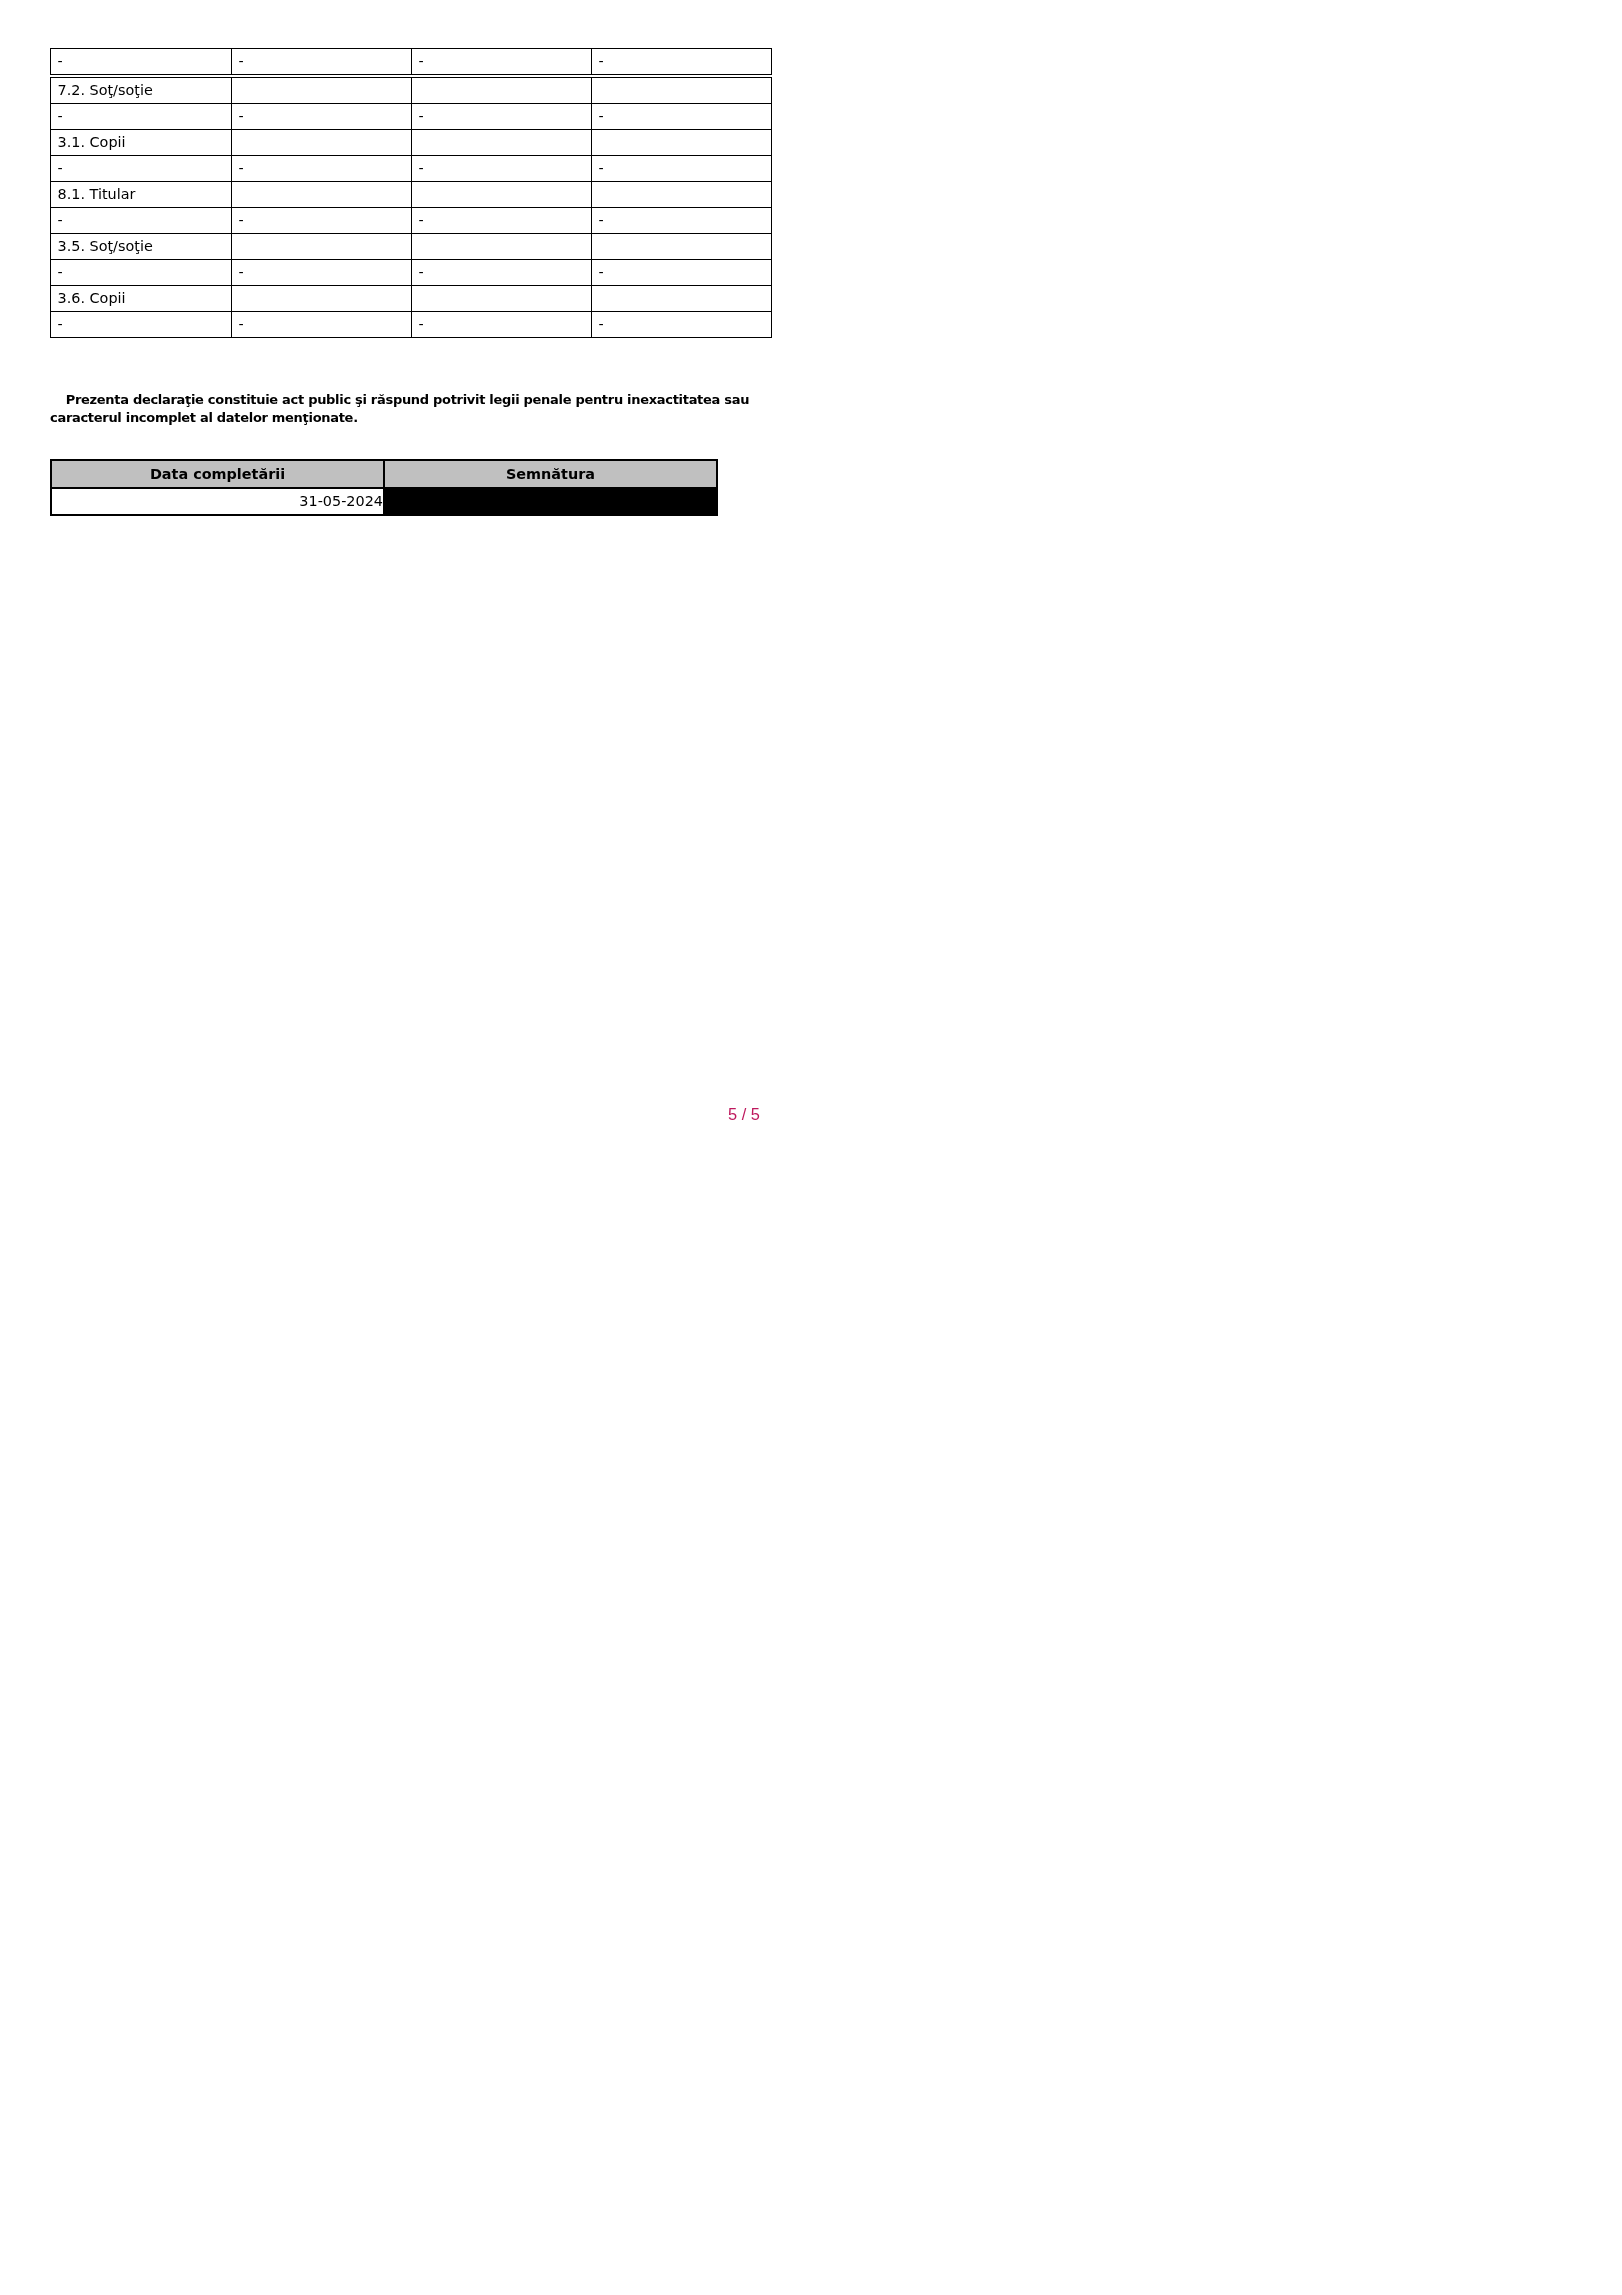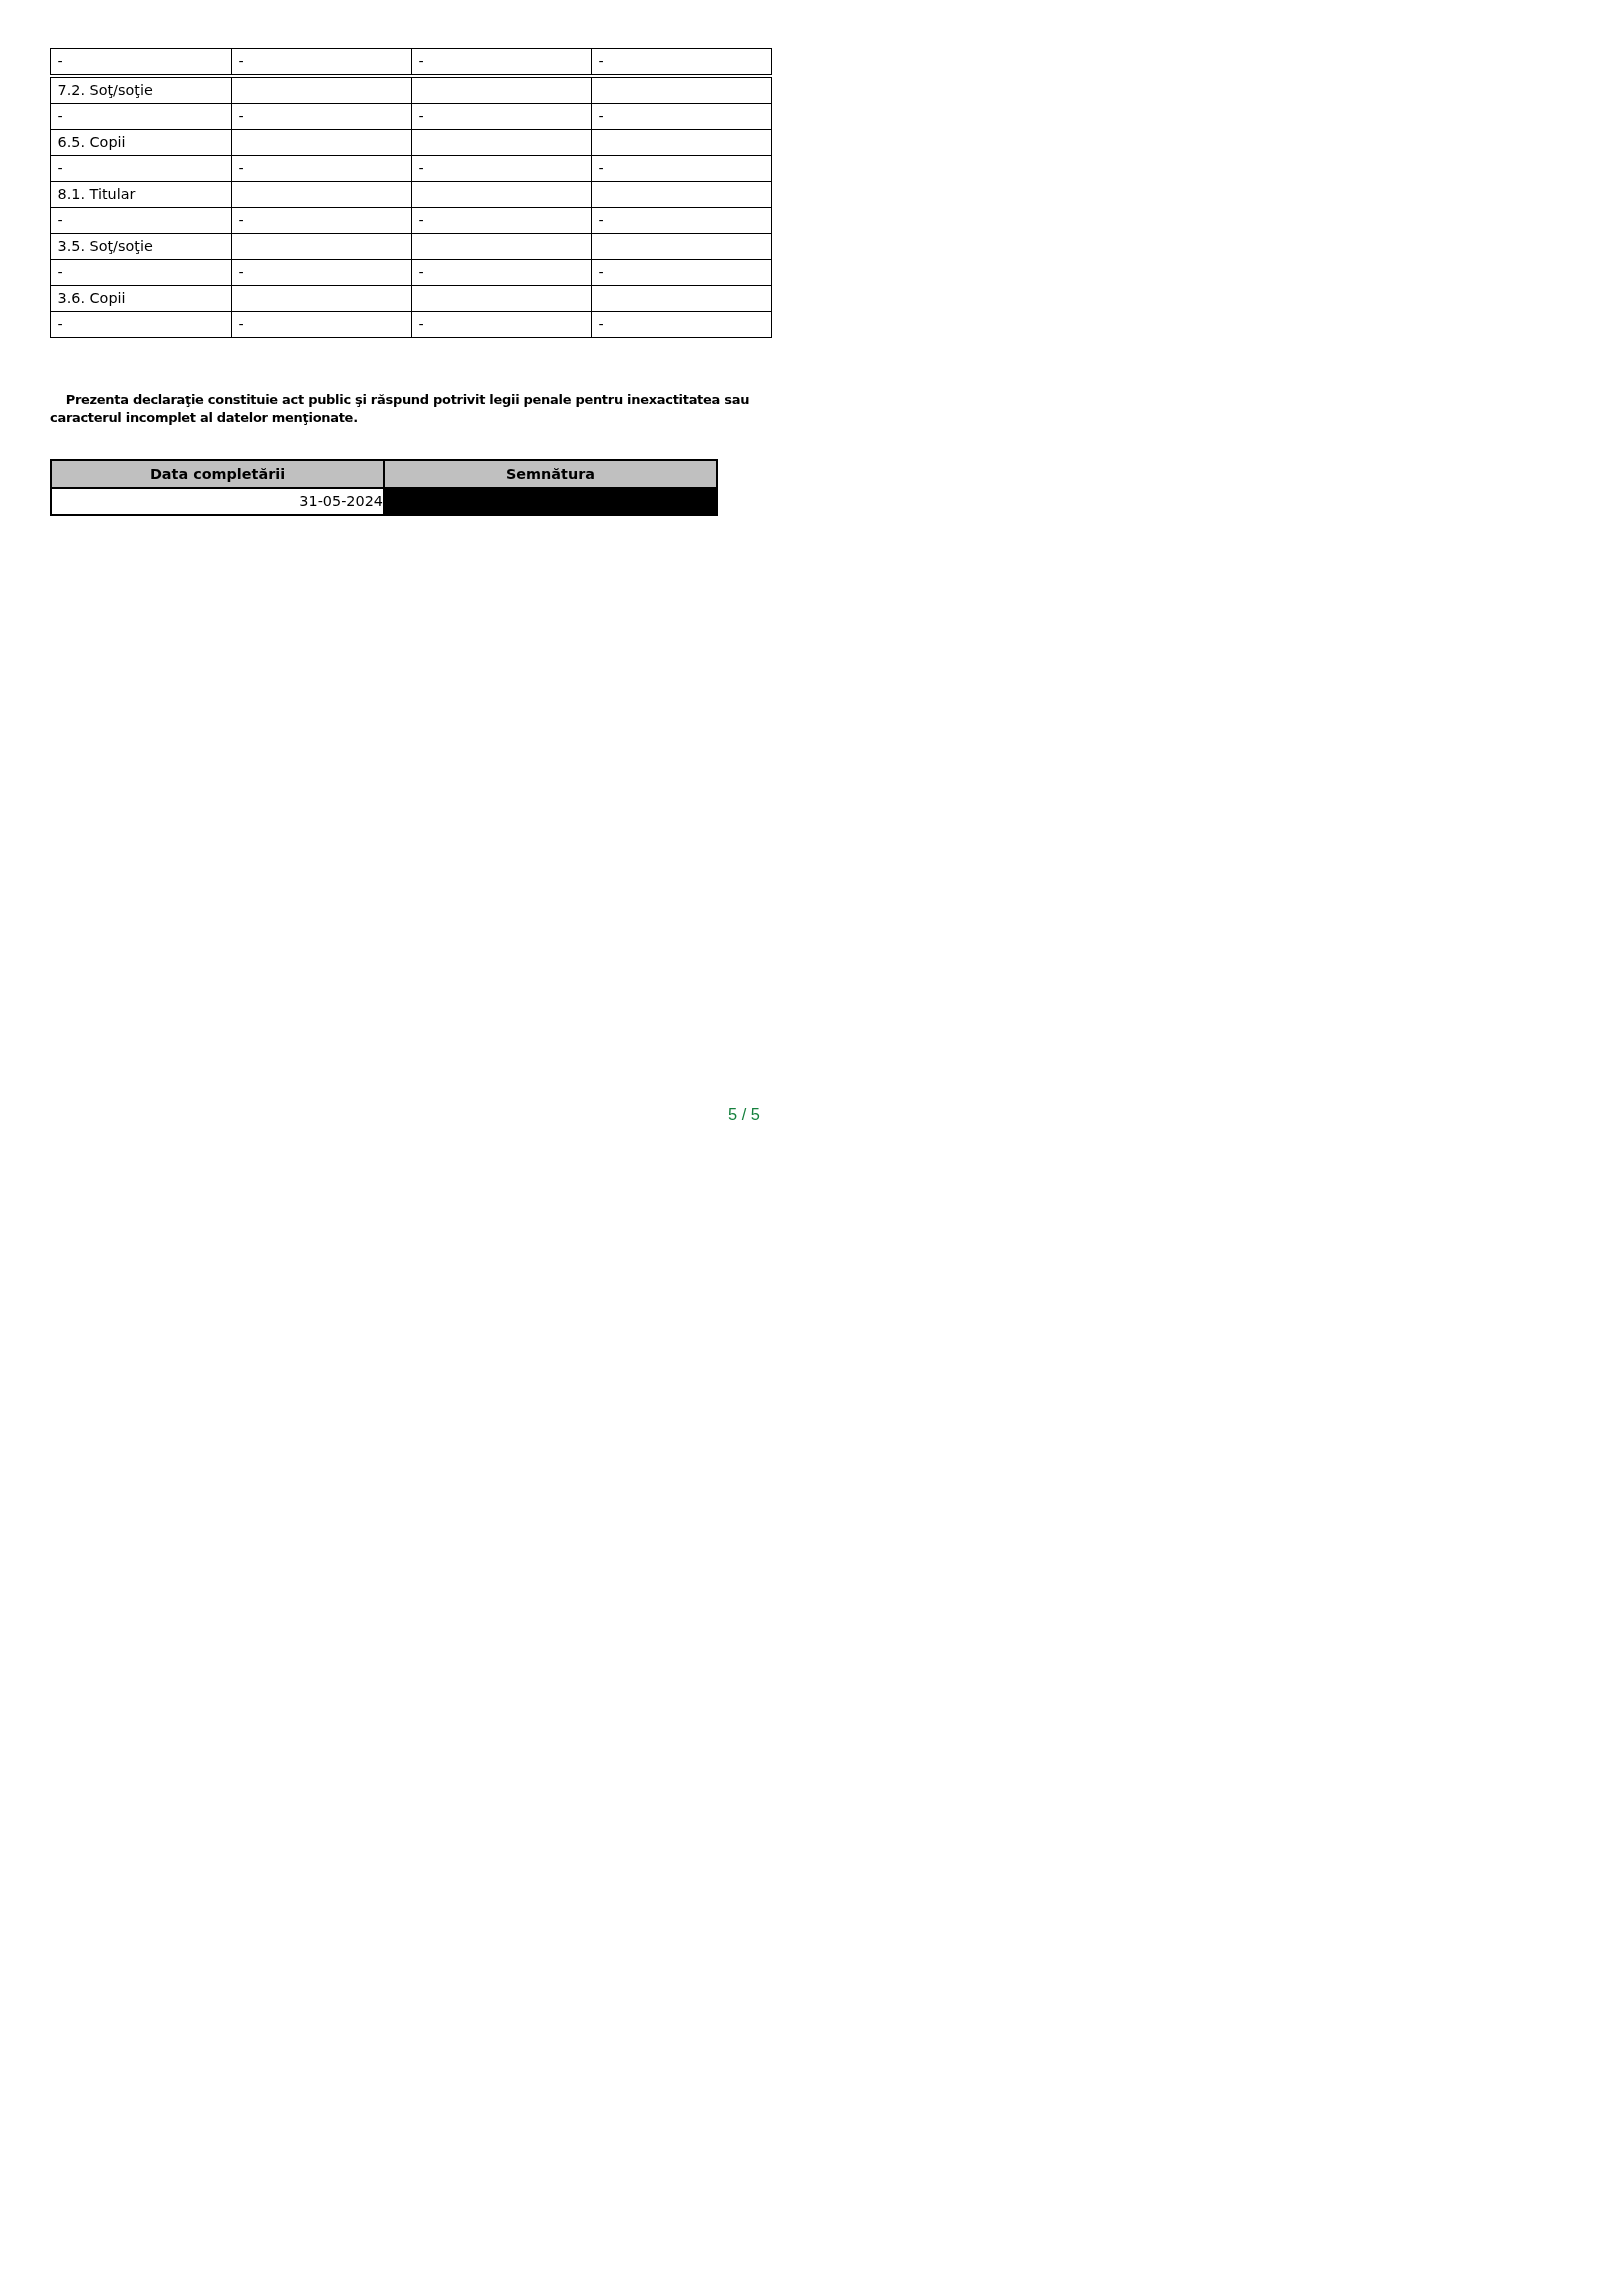--- a/index.html
+++ b/index.html
@@ -80,21 +80,21 @@
   .sigtbl td { background: #ffffff; height: 25px; text-align: right; }
   .sigtbl td.sig-black { background: #000000; }
 
   
   .pagenum {
     position: absolute;
     right: 51px;
     bottom: 23.6px;
     font-family: "Liberation Sans", sans-serif;
     font-size: 16.4px;
-    color: #15803d;
+    color: #be185d;
   }
 </style>
 </head>
 <body>
 
 <div class="page">
 
   <div class="tbl" id="tbl-cont">
       <div class="row values">
         <div class="cell">-</div>
@@ -111,21 +111,21 @@
         <div class="cell"></div>
         <div class="cell"></div>
       </div>
       <div class="row values">
         <div class="cell">-</div>
         <div class="cell">-</div>
         <div class="cell">-</div>
         <div class="cell">-</div>
       </div>
       <div class="row label">
-        <div class="cell">6.5. Copii</div>
+        <div class="cell">3.1. Copii</div>
         <div class="cell"></div>
         <div class="cell"></div>
         <div class="cell"></div>
       </div>
       <div class="row values">
         <div class="cell">-</div>
         <div class="cell">-</div>
         <div class="cell">-</div>
         <div class="cell">-</div>
       </div>

